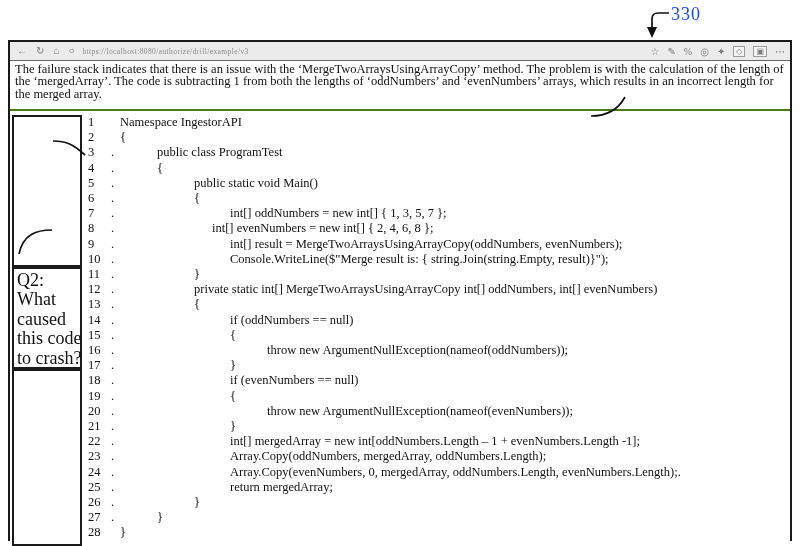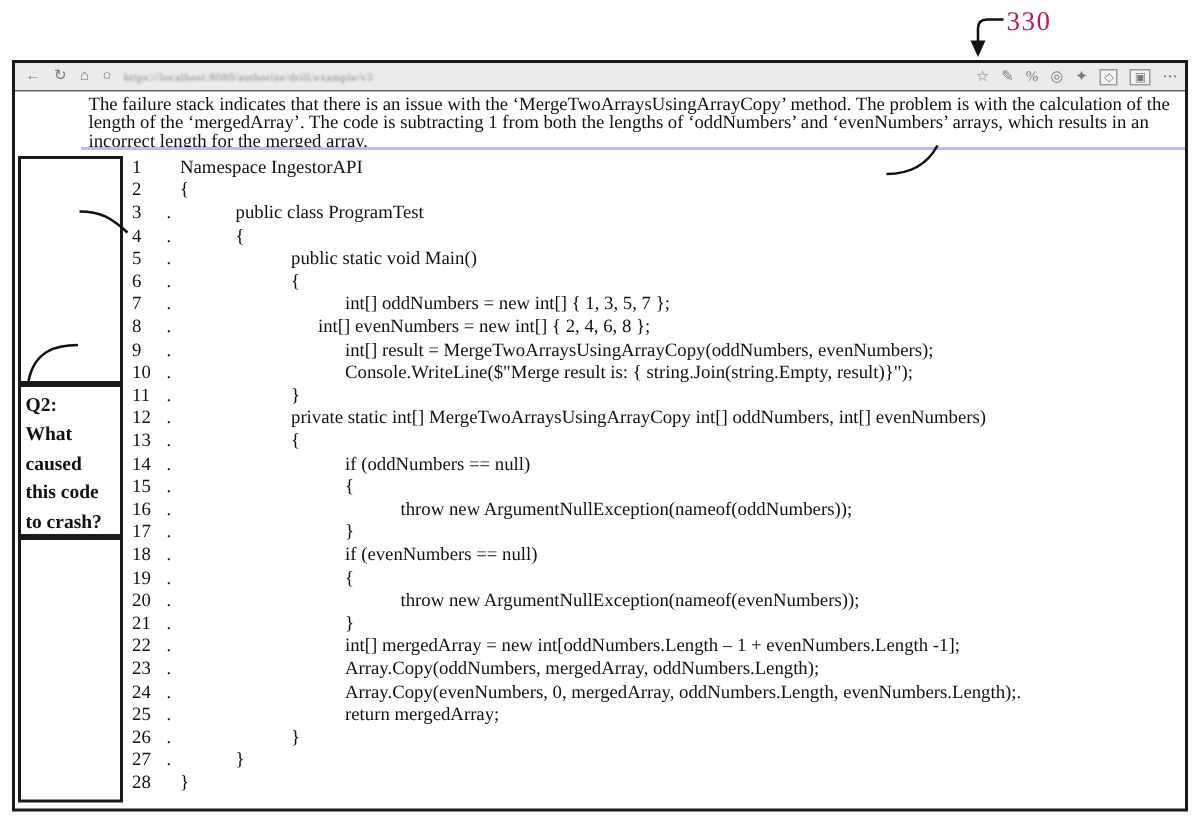--- a/index.html
+++ b/index.html
@@ -1,21 +1,21 @@
 <!DOCTYPE html>
 <html><head>
 <meta charset="utf-8">
 <style>
   * { margin:0; padding:0; box-sizing:border-box; }
   html,body { width:800px; height:546px; background:#fff; overflow:hidden;
               font-family:"Liberation Serif", serif; color:#111; }
   #stage { position:relative; width:800px; height:546px; background:#fff; }
 
   
-  .ref-label { position:absolute; font-size:18px; color:#be185d; letter-spacing:1px; }
+  .ref-label { position:absolute; font-size:18px; color:#1d4ed8; letter-spacing:1px; }
   #label-330 { left:671px; top:4px; }
   #label-321 { left:21px;  top:131px; }
   #label-331 { left:54px;  top:219px; }
   #label-332 { left:564px; top:106px; }
   #leader-overlay { position:absolute; left:0; top:0; pointer-events:none; }
 
   
   #browser-frame { position:absolute; left:8px; top:40px; width:784px; height:501px;
                    border:2px solid #1a1a1a; background:#fff; }
 
@@ -25,32 +25,32 @@
   .tb-left  { display:flex; align-items:center; gap:9px; padding-left:7px; }
   .tb-icon  { font-size:10px; line-height:10px; color:#7a7a7a; cursor:default; }
   .tb-icon.boxed { border:1px solid #9a9a9a; background:#f4f4f4; padding:0 2px;
                    font-size:8px; line-height:9px; }
   #url-text { margin-left:8px; font-size:7.5px; color:#8a8a8a; filter:blur(0.55px);
               letter-spacing:0.4px; white-space:nowrap; max-width:330px; overflow:hidden; }
   .tb-right { position:absolute; right:5px; top:0; height:19px;
               display:flex; align-items:center; gap:8px; }
 
   
-  #analysis-panel { height:39px; border-bottom:2px solid #c4b5fd; overflow:hidden;
-                    padding:2px 5px; font-size:12.5px; line-height:12.4px;margin-left:44px; }
+  #analysis-panel { height:50px; border-bottom:2px solid #4d7c0f; overflow:hidden;
+                    padding:2px 5px; font-size:12.5px; line-height:12.4px; }
 
   
   #main-area { position:relative; width:100%; height:437px; background:#fff; }
 
   .side-box { position:absolute; left:2px; width:70px; border:2px solid #1a1a1a;
               background:#fff; }
   #annotation-box { top:4px;   height:152px; }
   #question-box   { top:156px; height:102px; padding:2px 3px; }
   #lower-box      { top:258px; height:177px; }
-  .q-line { font-weight:bold; font-size:13px; line-height:19.4px; white-space:nowrap; }
+  .q-line { font-weight:normal; font-size:18px; line-height:19.4px; white-space:nowrap; }
 
   
   #code-area { position:absolute; left:0; top:0; width:100%; height:100%; }
   .code-row  { position:absolute; height:15.2px; width:100%; font-size:12.5px;
                line-height:15.2px; white-space:nowrap; }
   .code-num  { position:absolute; left:78px; }
   .code-dot  { position:absolute; left:101px; }
   .code-text { position:absolute;font-family:Liberation Serif, serif; }
 </style>
 </head>

